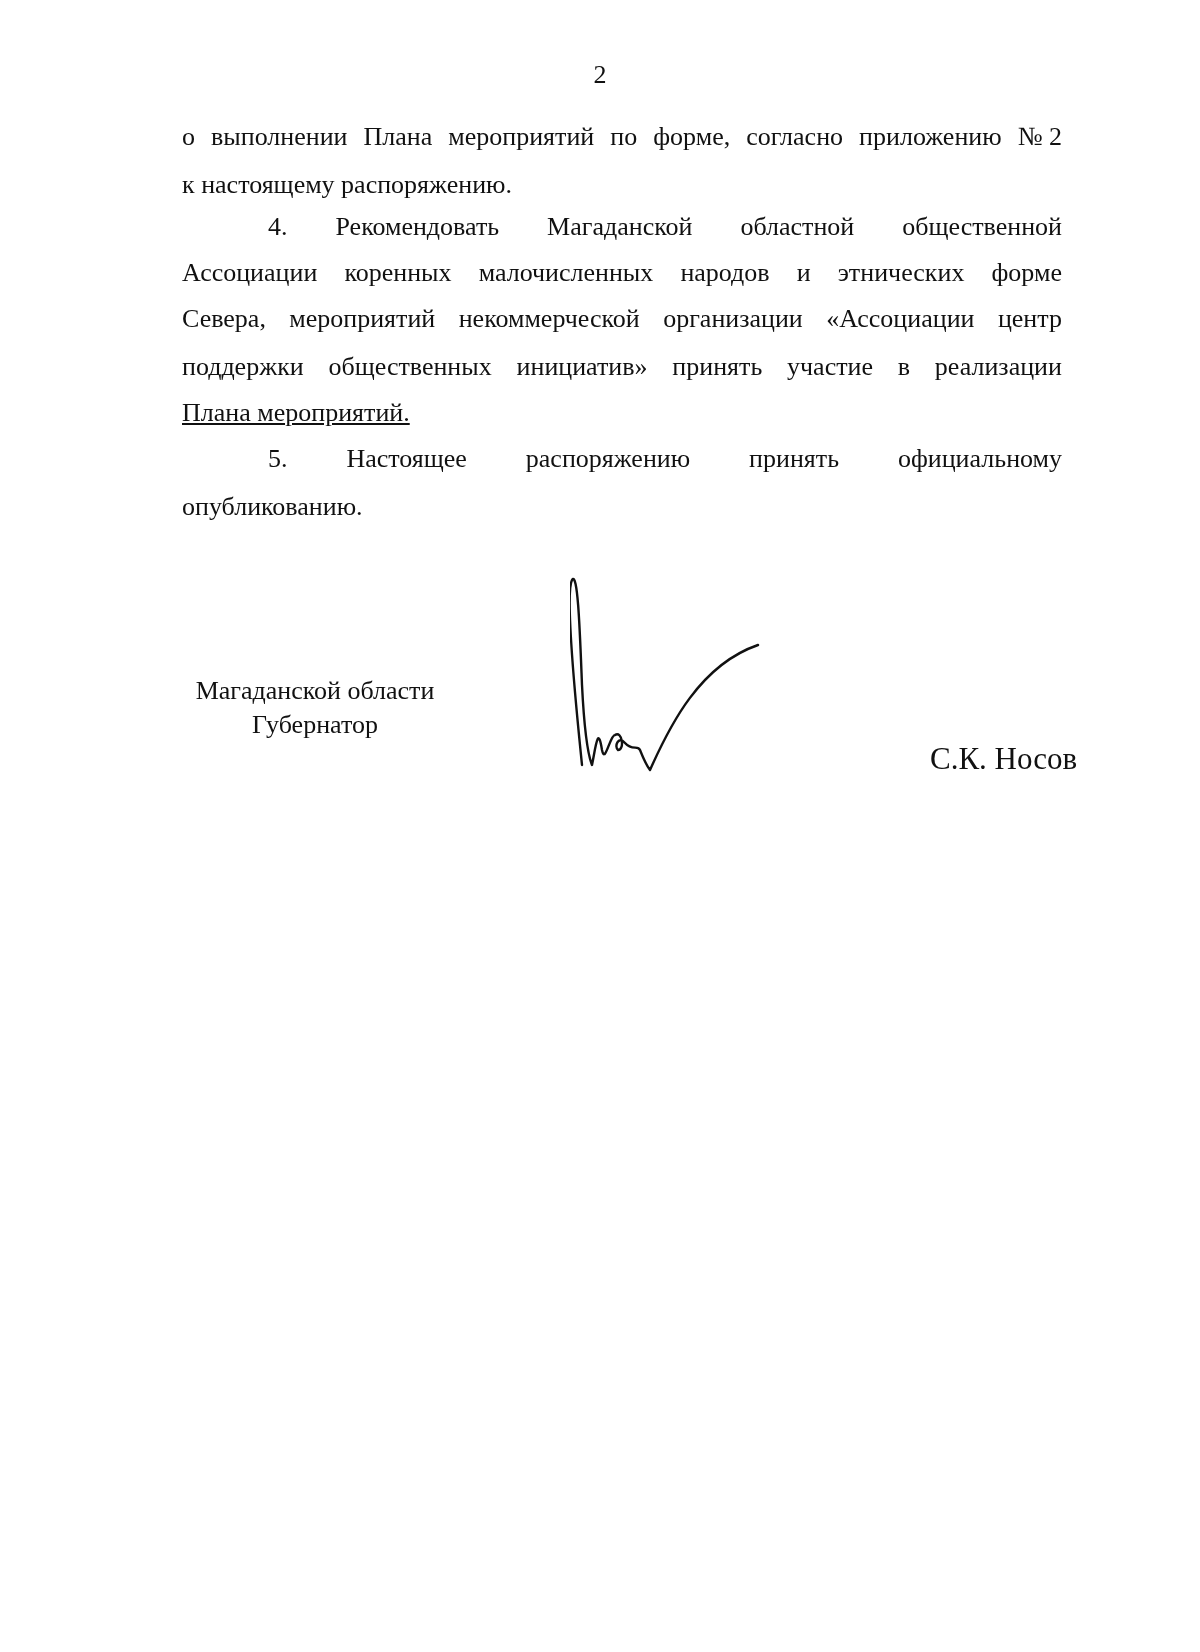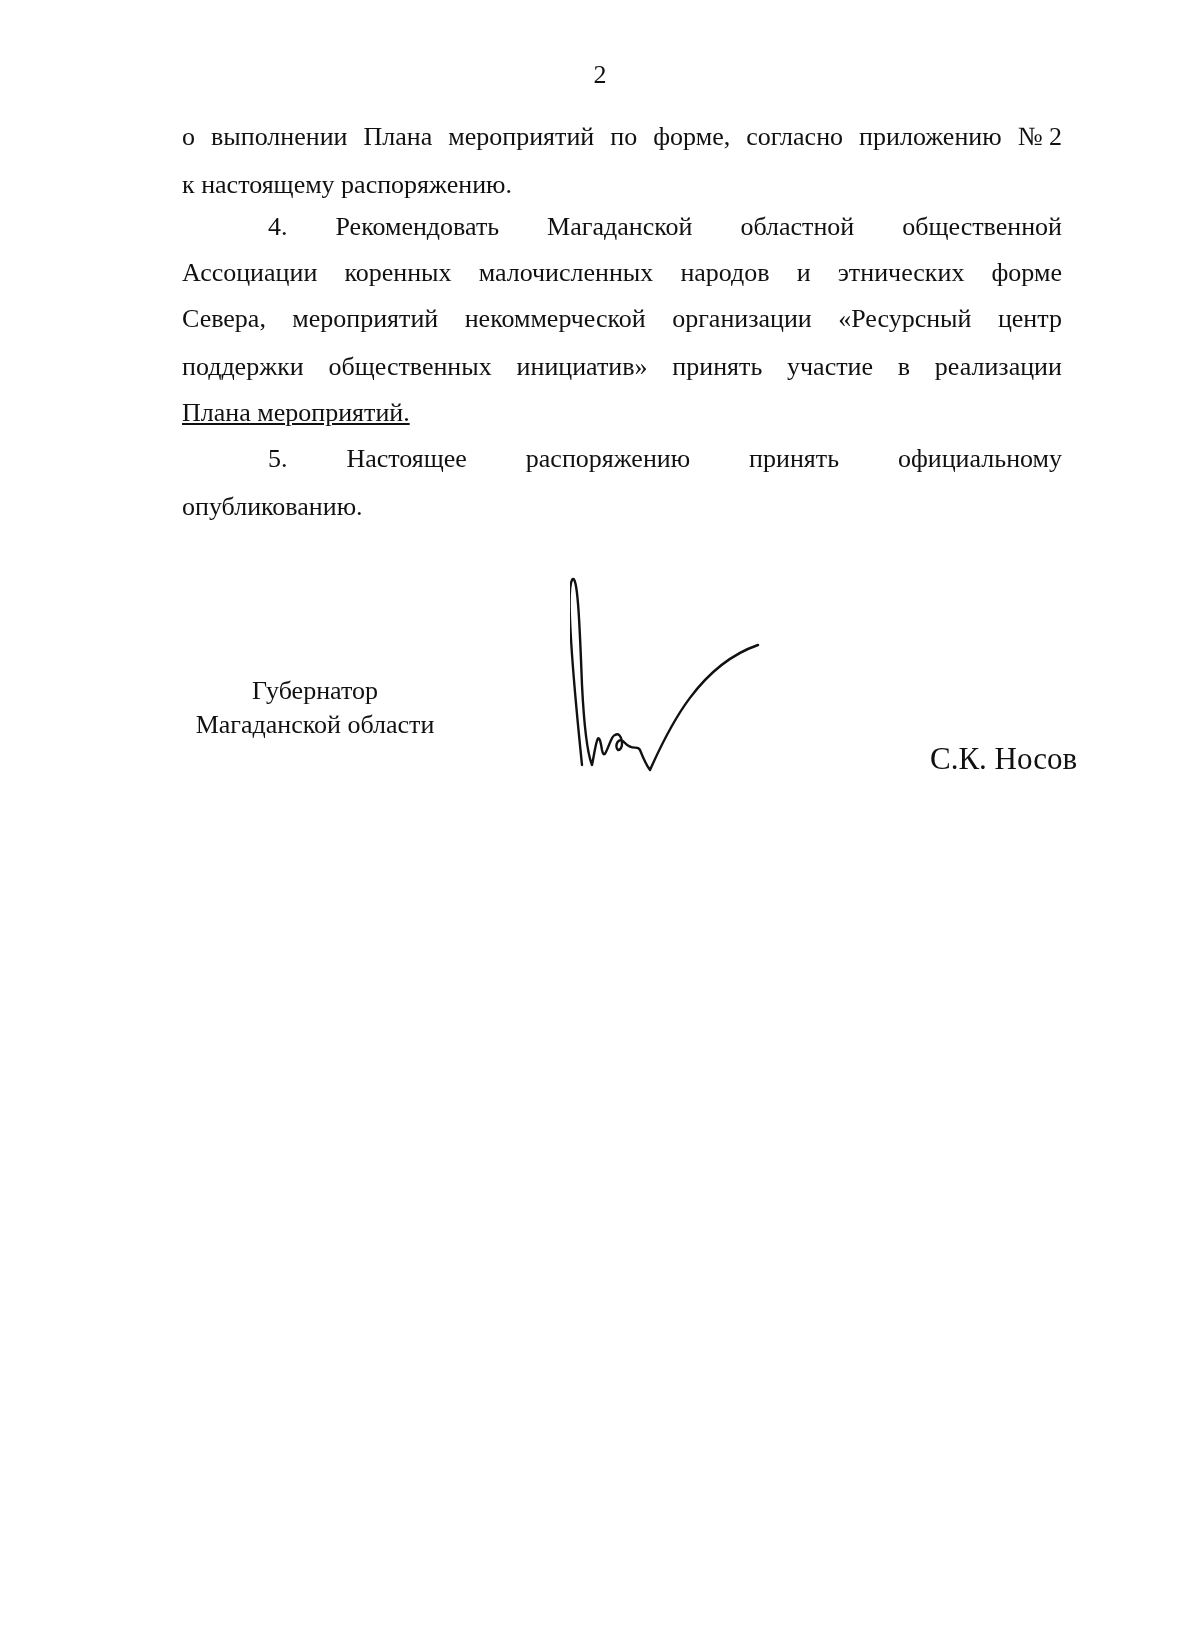--- a/index.html
+++ b/index.html
@@ -45,21 +45,21 @@
   <span>народов</span>
   <span>и</span>
   <span>этнических</span>
   <span>форме</span>
 </div>
 <div class="line just" style="top:304px;text-align:right;">
   <span>Севера,</span>
   <span>мероприятий</span>
   <span>некоммерческой</span>
   <span>организации</span>
-  <span>«Ресурсный</span>
+  <span>«Ассоциации</span>
   <span>центр</span>
 </div>
 <div class="line just" style="top:352px;text-align:right;">
   <span>поддержки</span>
   <span>общественных</span>
   <span>инициатив»</span>
   <span>принять</span>
   <span>участие</span>
   <span>в</span>
   <span>реализации</span>
@@ -69,21 +69,21 @@
 <div class="line just indent" style="top:444px;">
   <span>5.</span>
   <span>Настоящее</span>
   <span>распоряжению</span>
   <span>принять</span>
   <span>официальному</span>
 </div>
 <div class="line" style="top:492px;">опубликованию.</div>
 
 <div class="sig-left" style="top:674px;">
+  <div>Магаданской области</div>
   <div>Губернатор</div>
-  <div>Магаданской области</div>
 </div>
 
 <svg class="signature" width="200" height="200" viewBox="0 0 200 200">
   <path d="M12 190 C8 150, -6 20, 2 5 C8 -5, 10 60, 12 110 C14 150, 18 180, 22 190 C26 170, 28 150, 32 175 C35 190, 40 160, 45 160 C52 155, 55 175, 48 175 C44 172, 48 160, 55 168 C62 176, 68 170, 70 175 C72 180, 76 190, 80 195 C100 150, 130 90, 188 70" fill="none" stroke="#111" stroke-width="2.4" stroke-linecap="round" stroke-linejoin="round"></path>
 </svg>
 
 <div class="sig-right">С.К. Носов</div>
 
 </body></html>

